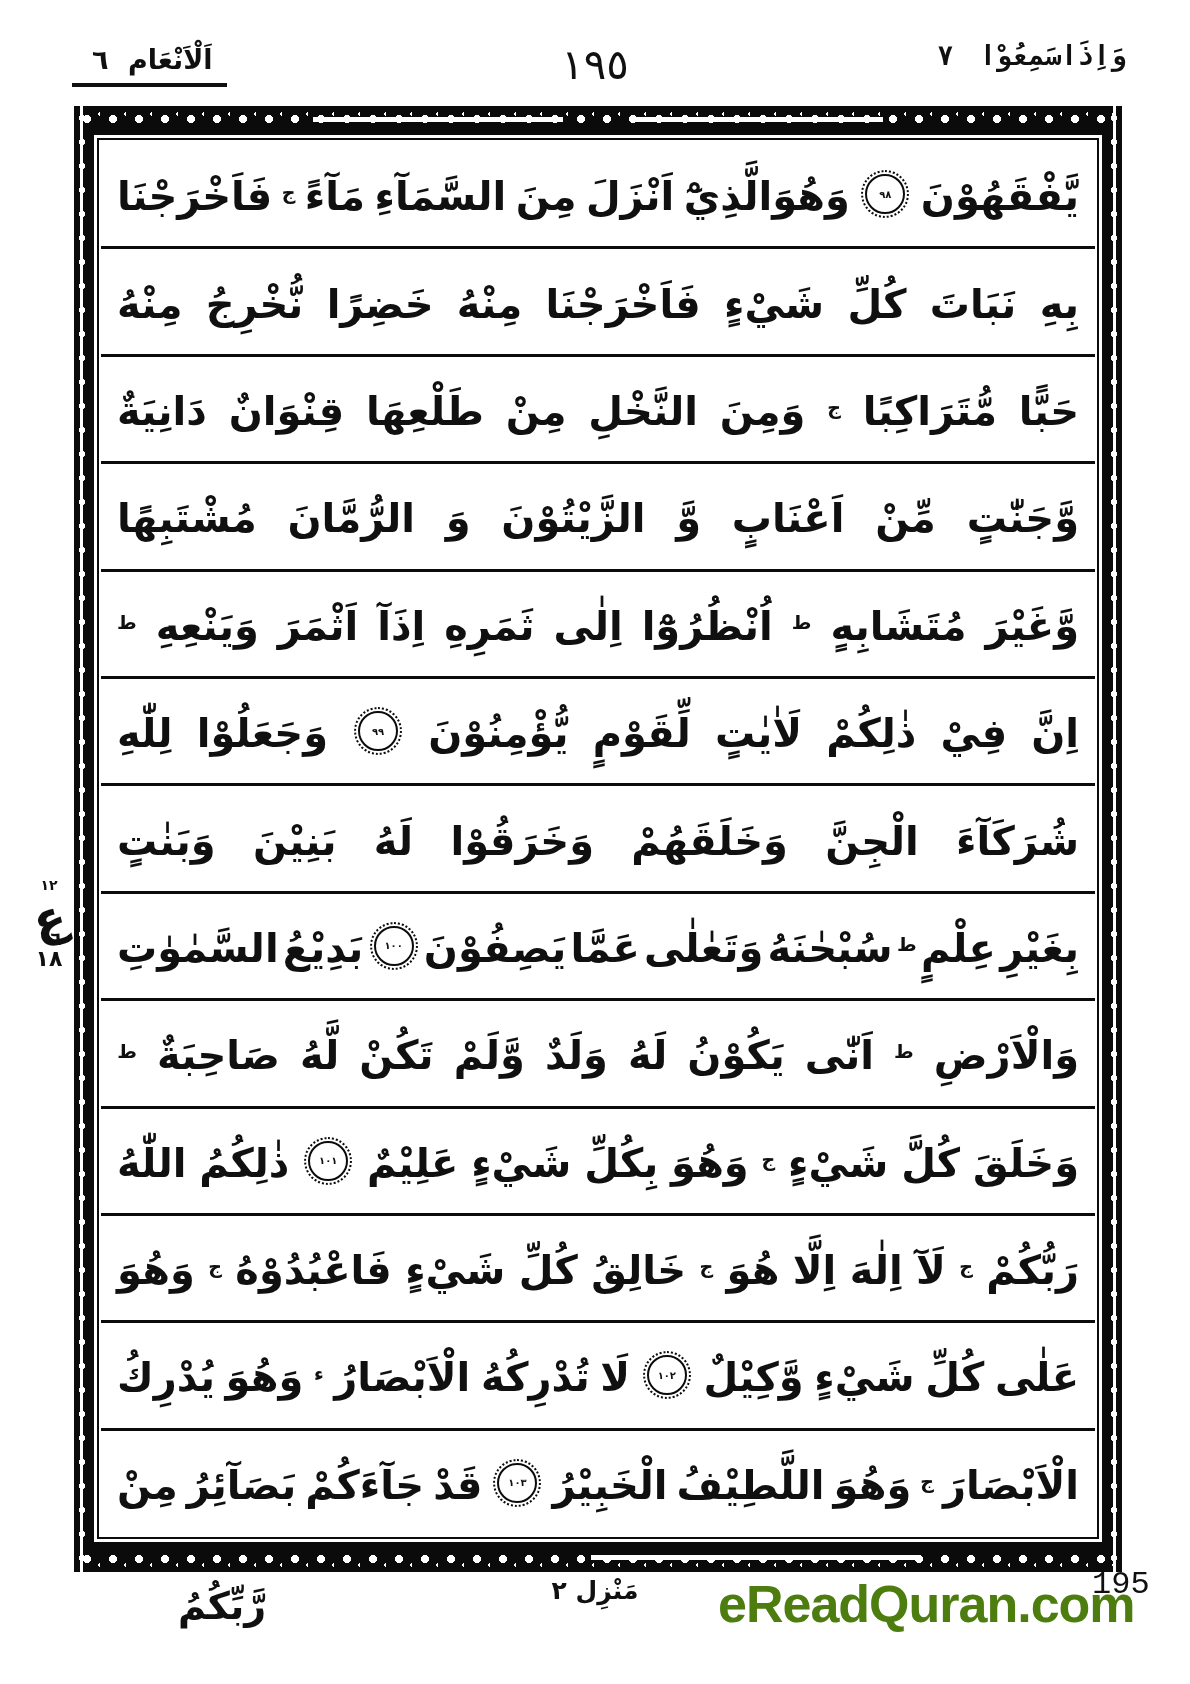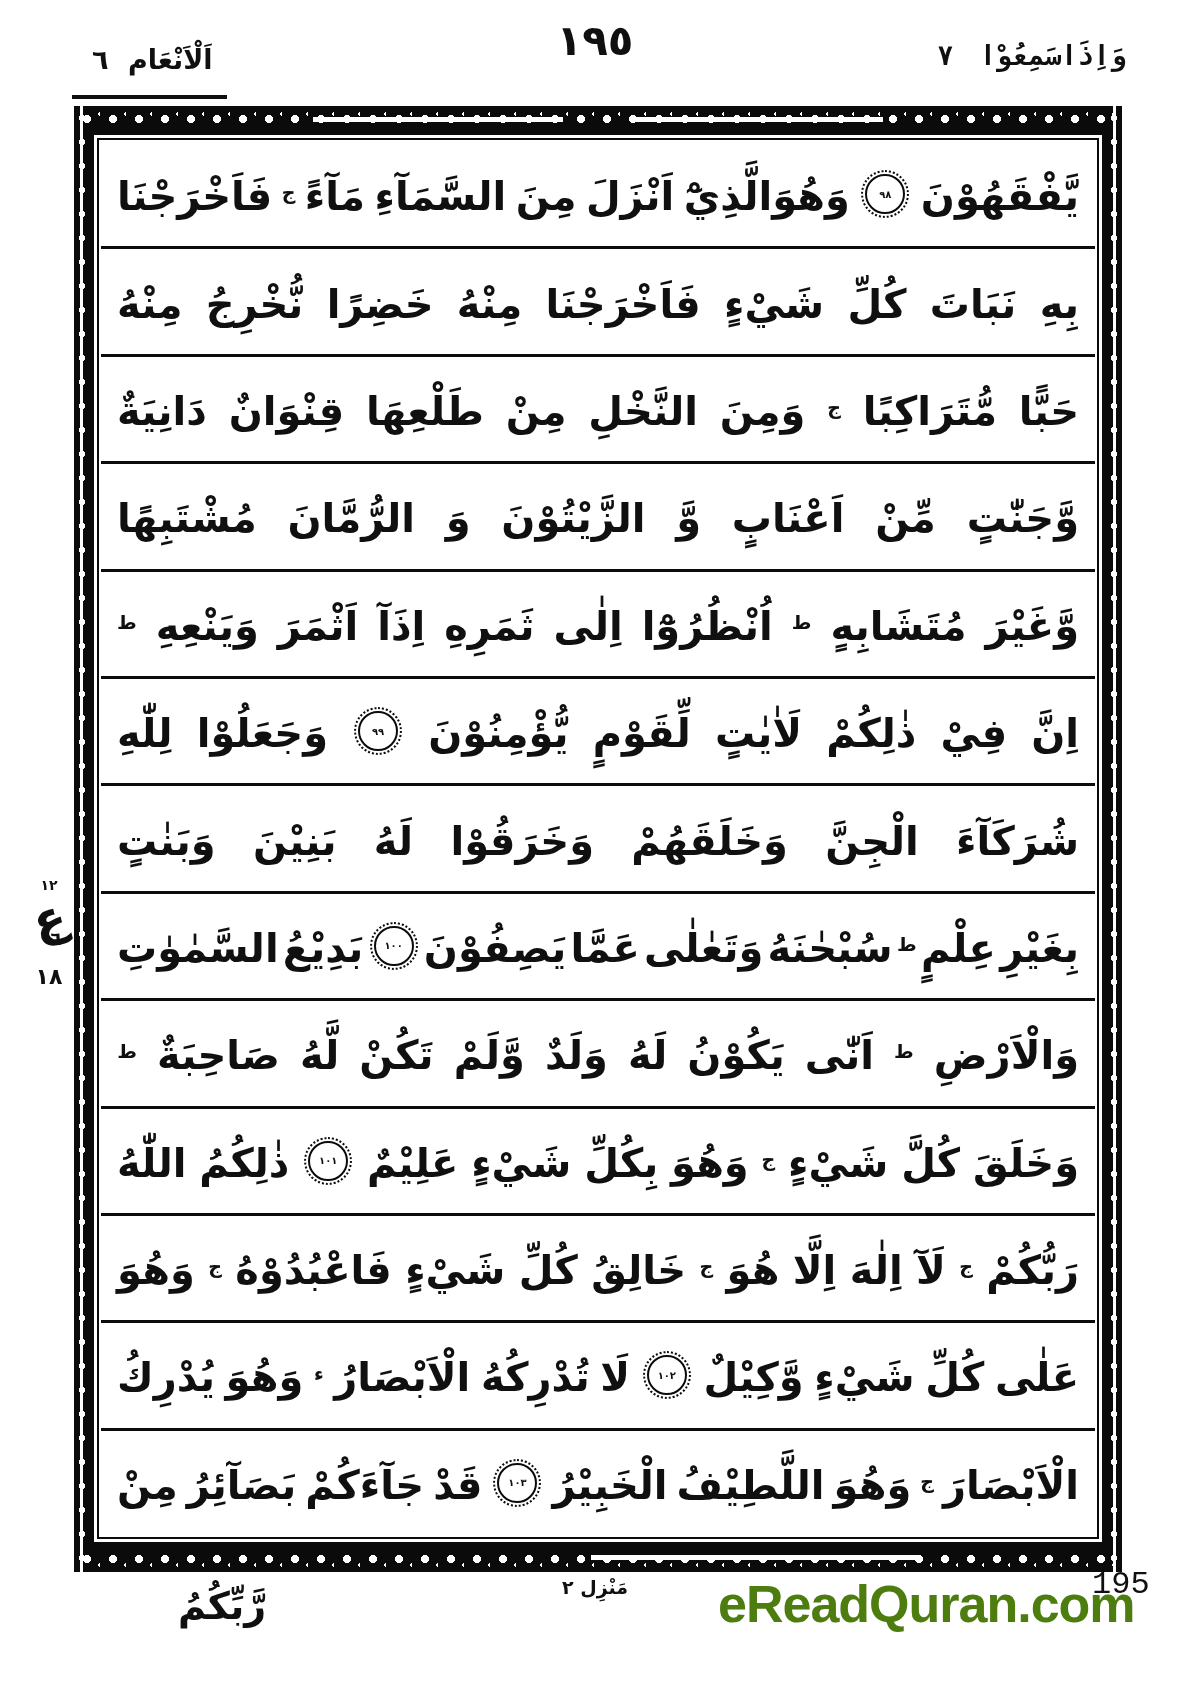--- a/index.html
+++ b/index.html
@@ -8,27 +8,27 @@
     background:#ffffff;color:#101010;
     font-family:"DejaVu Sans",sans-serif;
   }
   
   .hdr-juz{
     position:absolute;top:40px;right:64px;
     font-size:27px;font-weight:bold;direction:rtl;white-space:nowrap;font-family:Liberation Mono, monospace;
   }
   .hdr-juz .num{margin-right:10px;}
   .hdr-page-ar{
-    position:absolute;top:16px;left:0;right:0;text-align:center;
-    font-size:42px;font-weight:bold;letter-spacing:2px;
+    position:absolute;top:40px;left:0;right:0;text-align:center;
+    font-size:42px;font-weight:normal;letter-spacing:2px;
   }
   .hdr-surah{
     position:absolute;top:44px;left:72px;
     font-size:27px;font-weight:bold;direction:rtl;white-space:nowrap;
-    border-bottom:4px solid #101010;padding:0 14px 20px 20px;
+    border-bottom:4px solid #101010;padding:0 14px 8px 20px;
   }
   .hdr-surah .num{margin-right:10px;}
 
   
   .frame{
     position:absolute;left:74px;top:106px;width:1048px;height:1466px;
     box-sizing:border-box;
     background:
       
       radial-gradient(circle 4px at 13px 13px,#fff 97%,transparent 100%) 0 0/26px 26px repeat-x,
@@ -79,26 +79,26 @@
   }
 
   
   .ruku{
     position:absolute;left:20px;top:878px;width:58px;text-align:center;
     font-weight:bold;direction:rtl;line-height:1;
   }
   .ruku .r-num{display:block;font-size:14px;margin-bottom:2px;}
   .ruku .r-ain{display:block;font-size:48px;transform:rotate(-14deg);}
   .ruku .r-cnt{display:block;font-size:18px;margin-top:-12px;margin-left:14px;}
-  .ruku .r-num2{display:block;font-size:22px;margin-top:18px;}
+  .ruku .r-num2{display:block;font-size:22px;margin-top:0;}
 
   
   .ftr-manzil{
     position:absolute;top:1576px;left:0;right:0;text-align:center;
-    font-size:19px;font-weight:bold;direction:rtl;
+    font-size:25px;font-weight:bold;direction:rtl;
   }
   .ftr-catchword{
     position:absolute;top:1584px;left:178px;
     font-size:38px;font-weight:bold;direction:rtl;
   }
   .ftr-site{
     position:absolute;top:1574px;left:718px;
     font-family:"Liberation Sans",sans-serif;
     font-size:52px;font-weight:bold;letter-spacing:-1px;
     color:#4d7c0f;text-decoration:none;direction:ltr;

